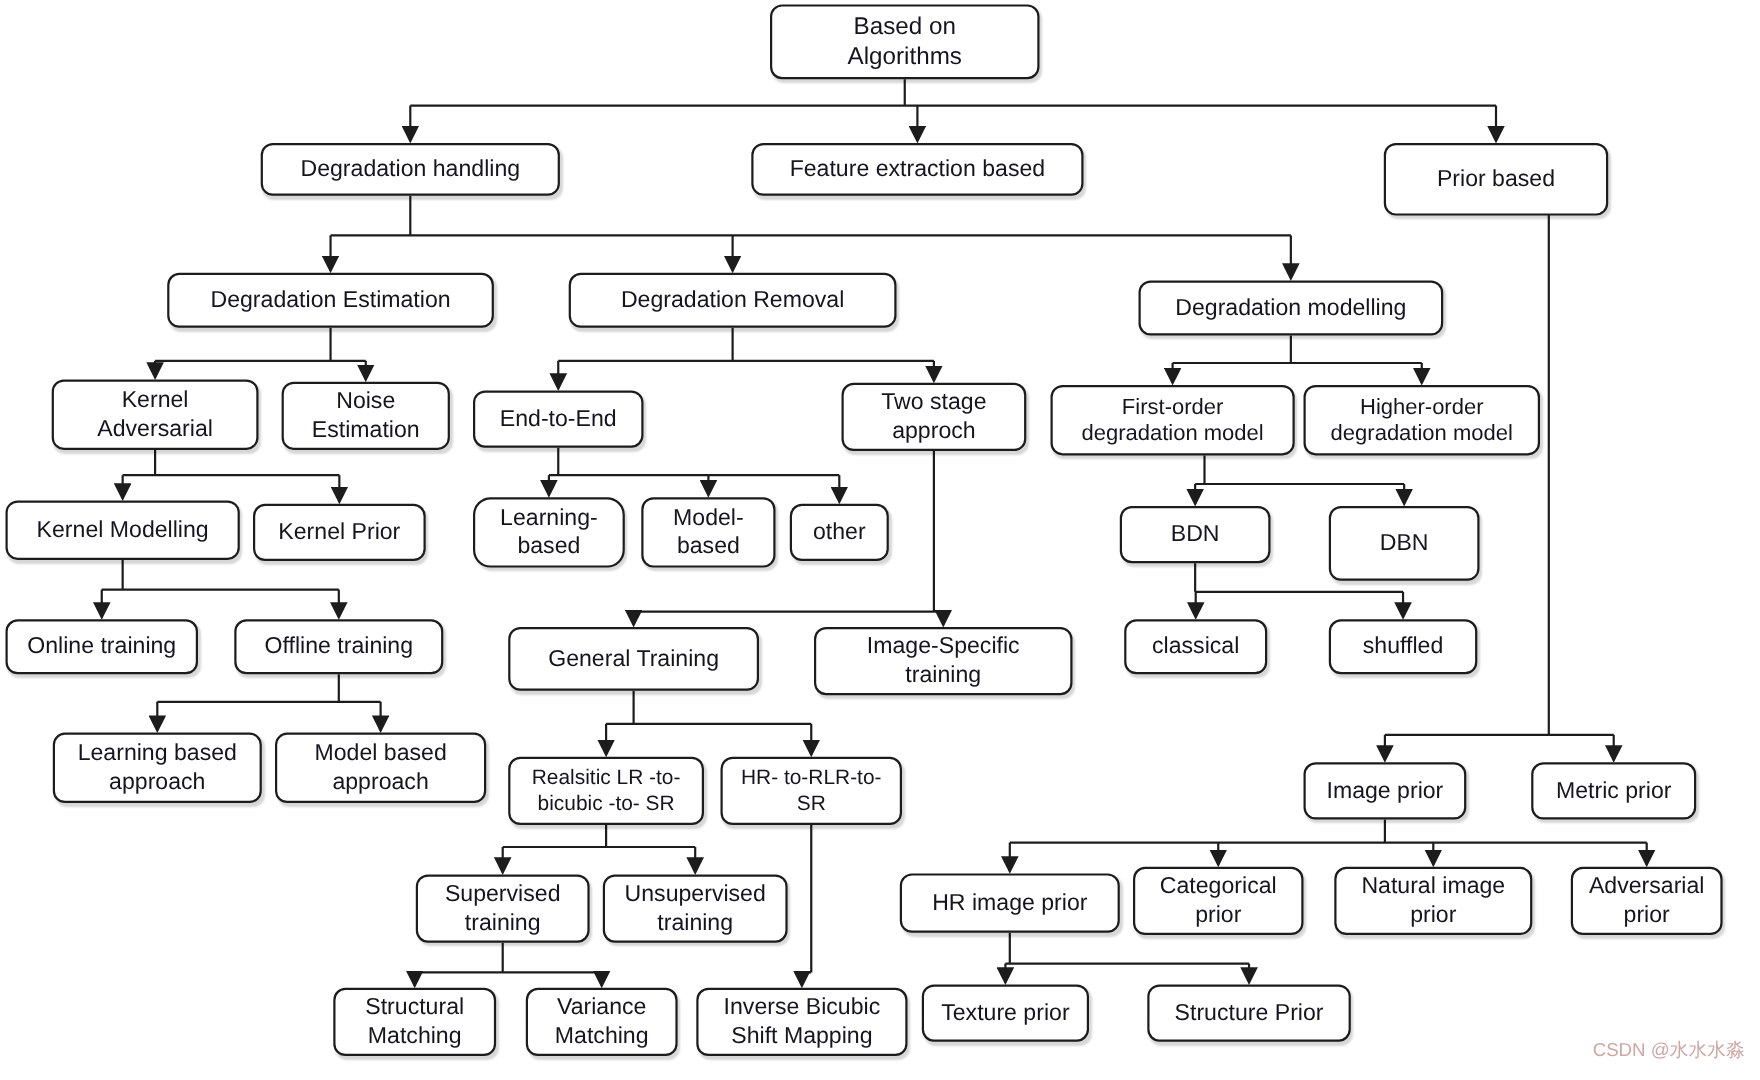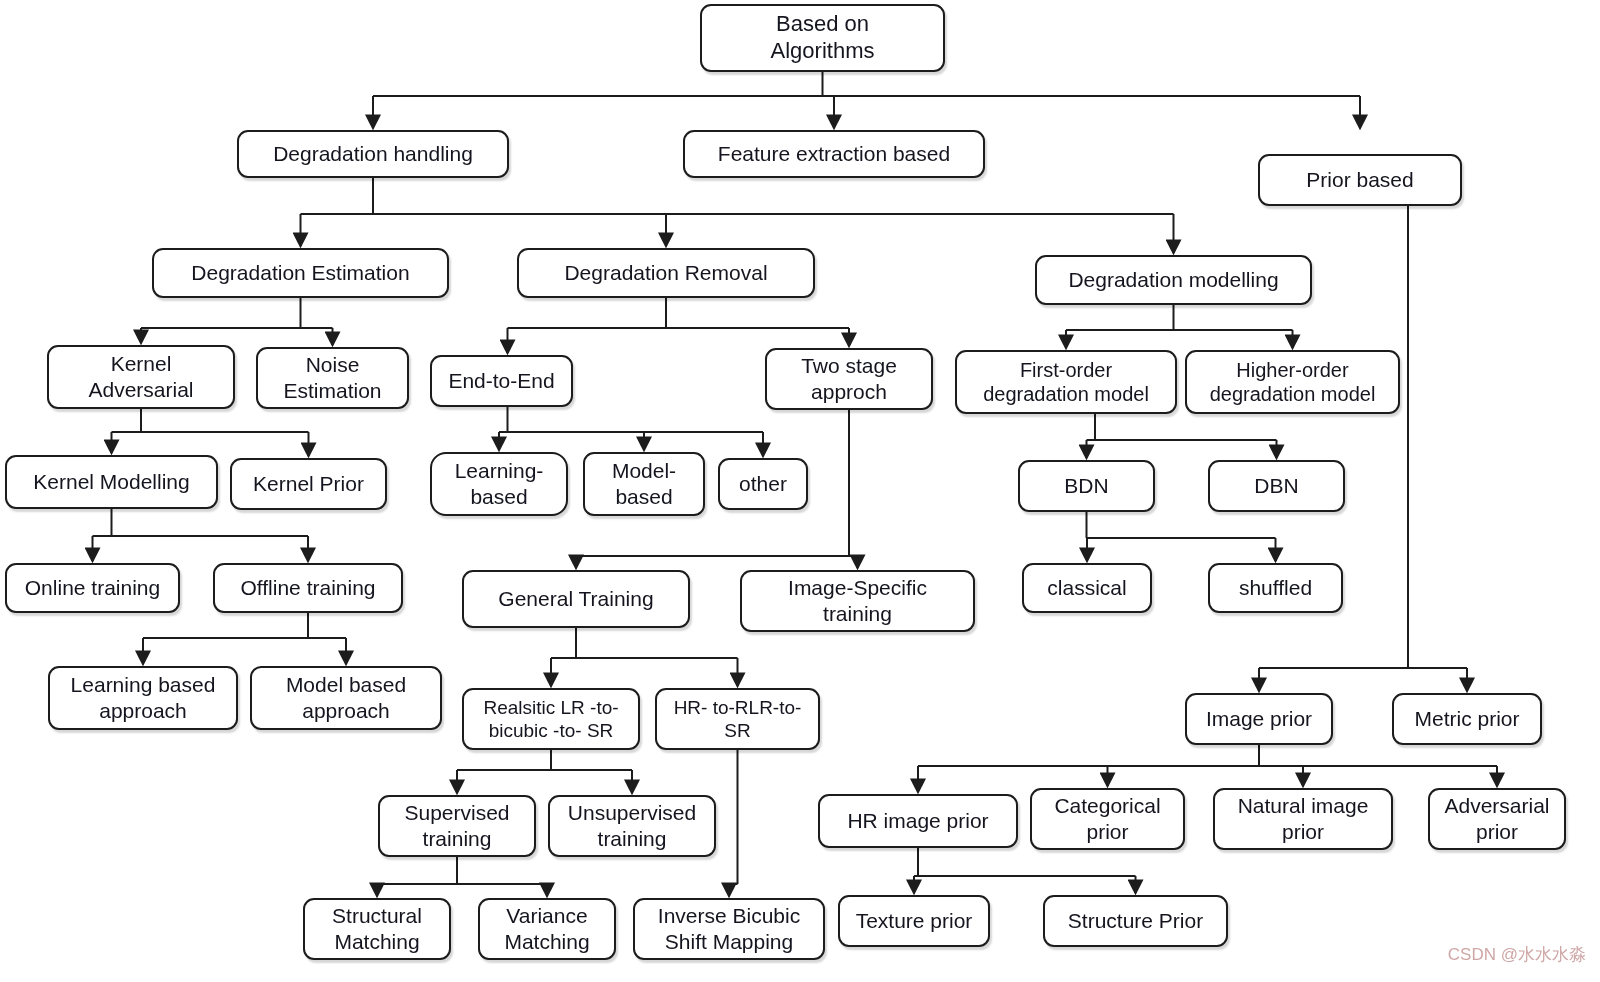--- a/index.html
+++ b/index.html
@@ -141,41 +141,41 @@
 <div class="node" style="left: 700px; top: 4px; width: 245px; height: 68px; font-size: 22px;">
       <span>Based on
 Algorithms</span>
     </div>
     <div class="node" style="left: 237px; top: 130px; width: 272px; height: 48px;">
       <span>Degradation handling</span>
     </div>
     <div class="node" style="left: 683px; top: 130px; width: 302px; height: 48px;">
       <span>Feature extraction based</span>
     </div>
-    <div class="node" style="left: 1258px; top: 130px; width: 204px; height: 52px; margin-top: 24px;">
+    <div class="node" style="left: 1258px; top: 130px; width: 204px; height: 66px;">
       <span>Prior based</span>
     </div>
     <div class="node" style="left: 152px; top: 248px; width: 297px; height: 50px;">
       <span>Degradation Estimation</span>
     </div>
     <div class="node" style="left: 1035px; top: 255px; width: 277px; height: 50px;">
       <span>Degradation modelling</span>
     </div>
     <div class="node" style="left: 517px; top: 248px; width: 298px; height: 50px;">
       <span>Degradation Removal</span>
     </div>
     <div class="node" style="left: 47px; top: 345px; width: 188px; height: 64px;">
       <span>Kernel
 Adversarial</span>
     </div>
     <div class="node" style="left: 256px; top: 347px; width: 153px; height: 62px;">
       <span>Noise
 Estimation</span>
     </div>
-    <div class="node" style="left: 430px; top: 355px; width: 143px; height: 52px;">
+    <div class="node" style="left: 430px; top: 355px; width: 155px; height: 52px;">
       <span>End-to-End</span>
     </div>
     <div class="node" style="left: 765px; top: 348px; width: 168px; height: 62px;">
       <span>Two stage
 approch</span>
     </div>
     <div class="node" style="left: 955px; top: 350px; width: 222px; height: 64px; font-size: 20px;">
       <span>First-order
 degradation model</span>
     </div>
@@ -196,21 +196,21 @@
     <div class="node" style="left: 583px; top: 452px; width: 122px; height: 64px;">
       <span>Model-
 based</span>
     </div>
     <div class="node" style="left: 718px; top: 458px; width: 90px; height: 52px;">
       <span>other</span>
     </div>
     <div class="node" style="left: 1018px; top: 460px; width: 137px; height: 52px;">
       <span>BDN</span>
     </div>
-    <div class="node" style="left: 1208px; top: 460px; width: 137px; height: 52px;">
+    <div class="node" style="left: 1208px; top: 460px; width: 137px; height: 68px;">
       <span>DBN</span>
     </div>
     <div class="node" style="left: 5px; top: 563px; width: 175px; height: 50px;">
       <span>Online training</span>
     </div>
     <div class="node" style="left: 213px; top: 563px; width: 190px; height: 50px;">
       <span>Offline training</span>
     </div>
     <div class="node" style="left: 462px; top: 570px; width: 228px; height: 58px;">
       <span>General Training</span>

